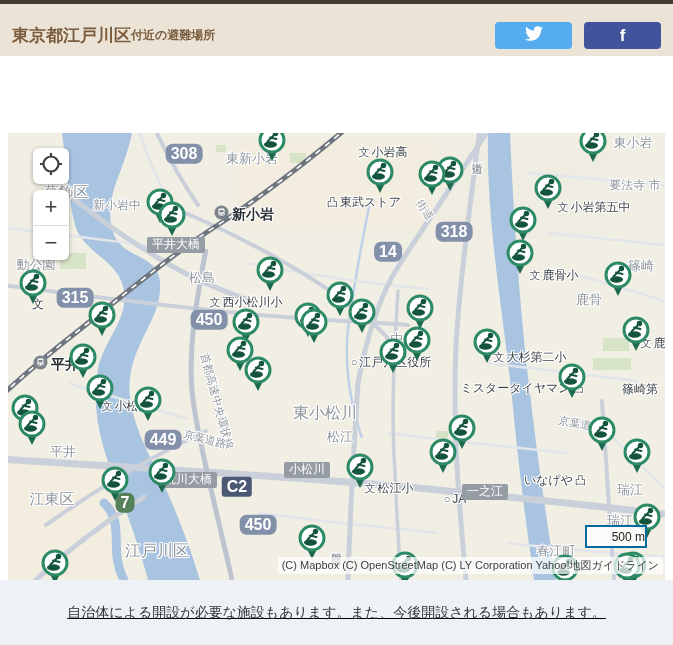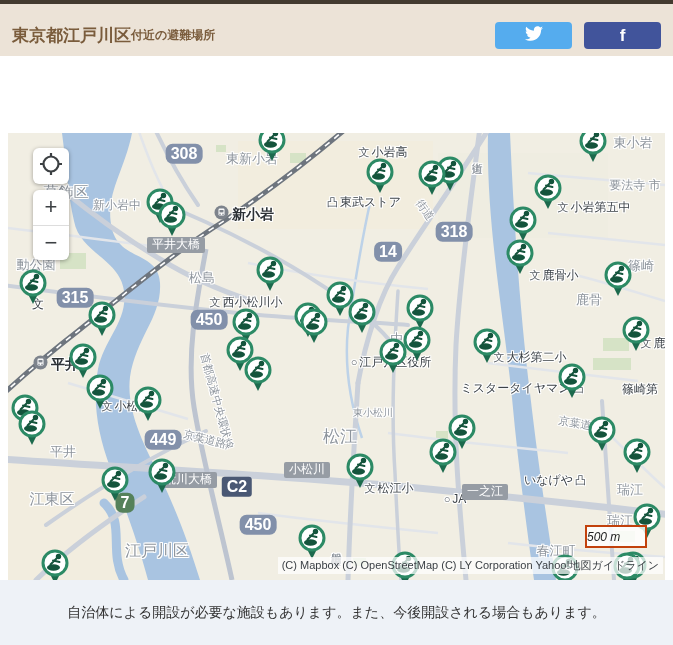--- a/index.html
+++ b/index.html
@@ -30,29 +30,29 @@
   .lab-road{color:#8d949c;font-size:11px;}
   .vert{writing-mode:vertical-rl;text-orientation:upright;letter-spacing:1px;}
   .lab-badge{background:#969ca4;color:#fff;font-size:12px;padding:1px 5px;border-radius:2px;}
   .shield{color:#fff;font-size:16px;font-weight:bold;padding:1px 5px;border-radius:7px;}
   .shield-blue{background:#8290aa;}
   .shield-navy{background:#4a5874;border-radius:3px;}
   .shield-green{background:#55815a;}
   .lab-station{color:#2c3136;font-weight:bold;font-size:14px;display:flex;align-items:center;gap:3px;transform:translate(0,-50%);}
   .icg{font-size:11px;color:#565c63;margin:0 2px;}
   .marker{position:absolute;width:30px;height:36px;cursor:pointer;}
-  .scalebar{position:absolute;left:577px;top:392px;width:58px;height:19px;border:2px solid #c2410c;background:rgba(255,255,255,.82);font-size:12px;color:#222;display:flex;align-items:center;justify-content:flex-start;font-style:italic;}
+  .scalebar{position:absolute;left:577px;top:392px;width:58px;height:19px;border:2px solid #0369a1;background:rgba(255,255,255,.82);font-size:12px;color:#222;display:flex;align-items:center;justify-content:flex-end;}
   .attrib{position:absolute;right:2px;bottom:6px;background:rgba(255,255,255,.72);font-size:11px;color:#3a3f44;padding:1px 4px;z-index:40;}
   .ctl{position:absolute;background:#fff;border-radius:6px;box-shadow:0 1px 4px rgba(0,0,0,.35);z-index:50;}
   .ctl-locate{left:25px;top:15px;width:36px;height:36px;display:flex;align-items:center;justify-content:center;cursor:pointer;}
   .ctl-zoom{left:25px;top:57px;width:36px;height:70px;display:flex;flex-direction:column;}
   .zbtn{flex:1;display:flex;align-items:center;justify-content:center;font-size:22px;color:#3c4043;cursor:pointer;}
   .zbtn:first-child{border-bottom:1px solid #ddd;}
   
-  .footer{position:absolute;top:580px;left:0;right:0;height:65px;background:#eef2f7;display:flex;flex-direction:column;align-items:center;justify-content:center;gap:18px;}
+  .footer{position:absolute;top:580px;left:0;right:0;height:65px;background:#eef2f7;display:flex;flex-direction:column;align-items:center;justify-content:center;gap:18px;text-decoration:underline;}
   .f-line{font-size:14px;color:#333;}
   .f-link{color:#2b7bc3;text-decoration:none;cursor:pointer;}
   .f-arrow{color:#2b7bc3;font-weight:bold;}
 </style>
 </head>
 <body>
 
 <div class="page">
 
   <div class="topbar"></div>
@@ -159,22 +159,22 @@
         <div class="map-label lab-area outl" style="font-size: 13px; left: 625px; top: 10px;"><span>東小岩</span></div>
         <div class="map-label lab-area outl" style="font-size: 13px; left: 244px; top: 26px;"><span>東新小岩</span></div>
         <div class="map-label lab-area outl" style="font-size: 12px; left: 109px; top: 73px;"><span>新小岩中</span></div>
         <div class="map-label lab-area outl" style="font-size: 12px; left: 627px; top: 53px;"><span>要法寺 市</span></div>
         <div class="map-label lab-area outl" style="font-size: 13px; left: 194px; top: 145px;"><span>松島</span></div>
         <div class="map-label lab-area outl" style="font-size: 13px; left: 581px; top: 167px;"><span>鹿骨</span></div>
         <div class="map-label lab-area outl" style="font-size: 13px; left: 633px; top: 133px;"><span>篠崎</span></div>
         <div class="map-label lab-area outl" style="font-size: 13px; left: 28px; top: 132px;"><span>動公園</span></div>
         <div class="map-label lab-area outl" style="font-size: 13px; left: 389px; top: 206px;"><span>中</span></div>
         <div class="map-label lab-area outl" style="font-size: 13px; left: 55px; top: 319px;"><span>平井</span></div>
-        <div class="map-label lab-area outl" style="font-size: 10px; left: 317px; top: 280px; margin-left: 48px;"><span>東小松川</span></div>
-        <div class="map-label lab-area outl" style="font-size: 17px; left: 332px; top: 304px;"><span>松江</span></div>
+        <div class="map-label lab-area outl" style="font-size: 16px; left: 317px; top: 280px;"><span>東小松川</span></div>
+        <div class="map-label lab-area outl" style="font-size: 13px; left: 332px; top: 304px;"><span>松江</span></div>
         <div class="map-label lab-area outl" style="font-size: 15px; left: 44px; top: 366px;"><span>江東区</span></div>
         <div class="map-label lab-area outl" style="font-size: 16px; left: 149px; top: 418px;"><span>江戸川区</span></div>
         <div class="map-label lab-area outl" style="font-size: 13px; left: 548px; top: 418px;"><span>春江町</span></div>
         <div class="map-label lab-area outl" style="font-size: 13px; left: 622px; top: 357px;"><span>瑞江</span></div>
         <div class="map-label lab-area outl" style="font-size: 13px; left: 612px; top: 388px;"><span>瑞江</span></div>
         <div class="map-label lab-poi outl" style="left: 374px; top: 20px;"><span class="icg">文</span><span>小岩高</span></div>
         <div class="map-label lab-poi outl" style="left: 585px; top: 75px;"><span class="icg">文</span><span>小岩第五中</span></div>
         <div class="map-label lab-poi outl" style="left: 545px; top: 143px;"><span class="icg">文</span><span>鹿骨小</span></div>
         <div class="map-label lab-poi outl" style="left: 521px; top: 225px;"><span class="icg">文</span><span>大杉第二小</span></div>
         <div class="map-label lab-poi outl" style="left: 650px; top: 211px;"><span class="icg">文</span><span>鹿骨</span></div>

